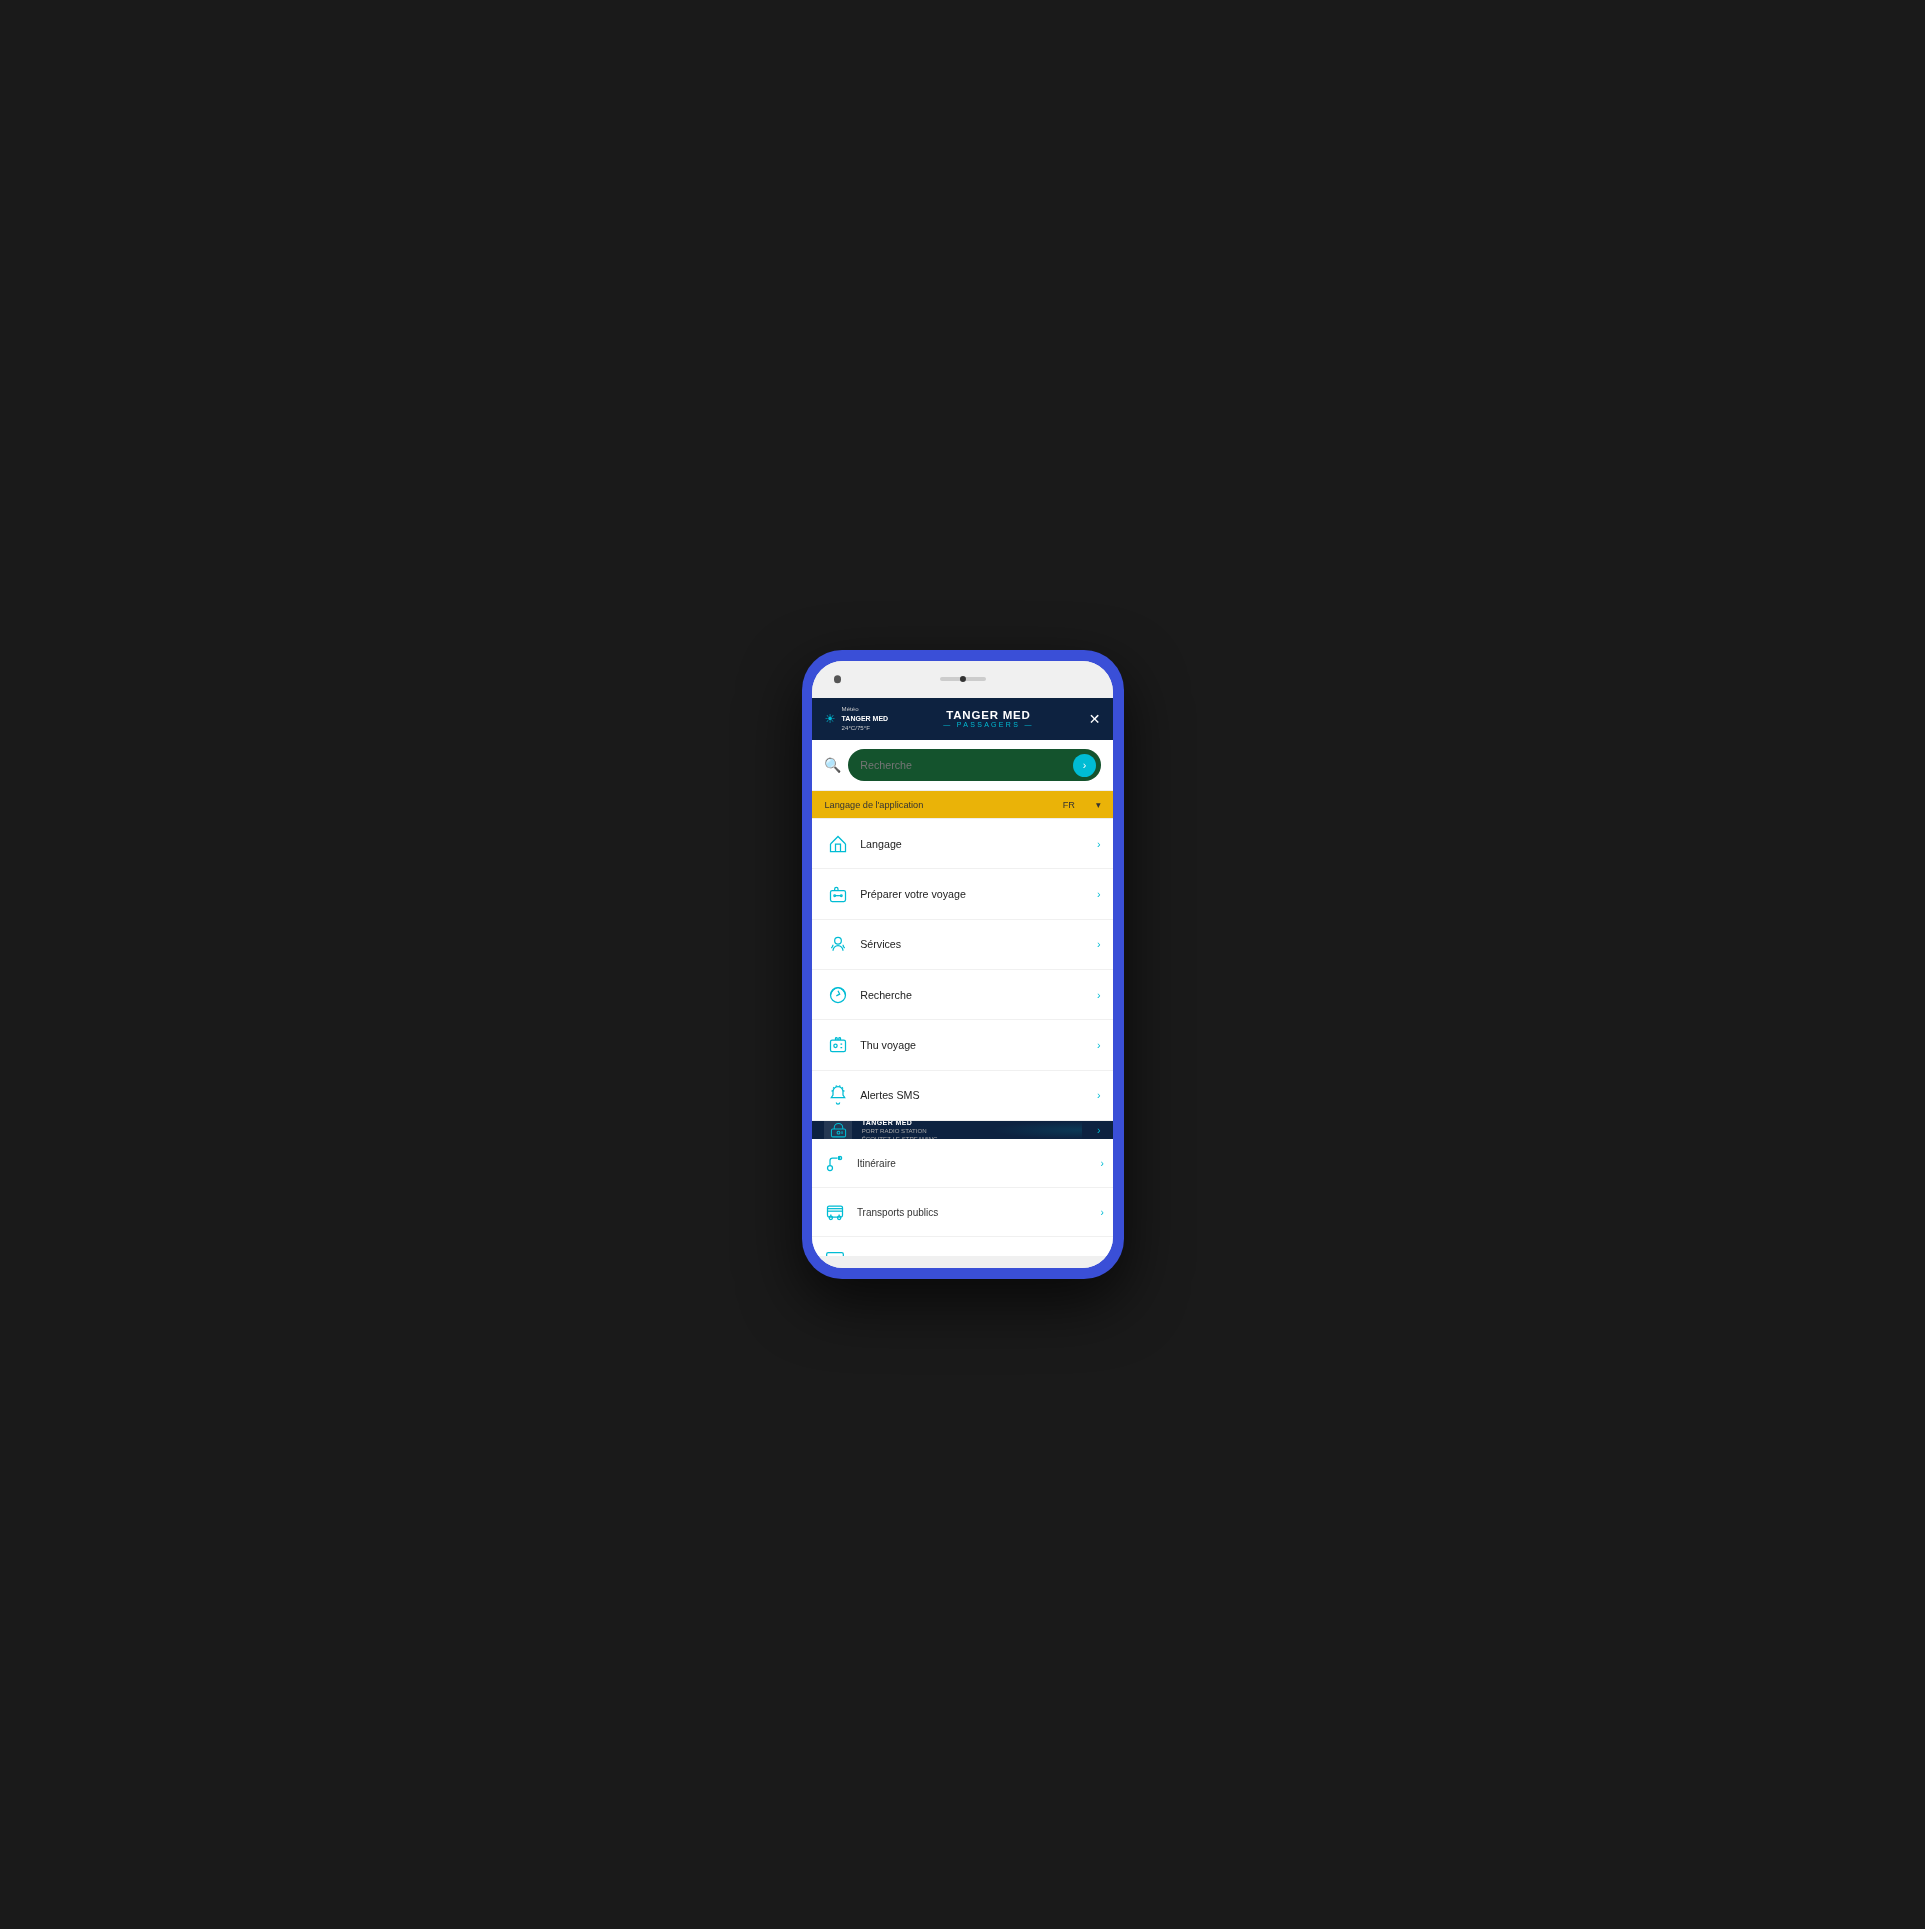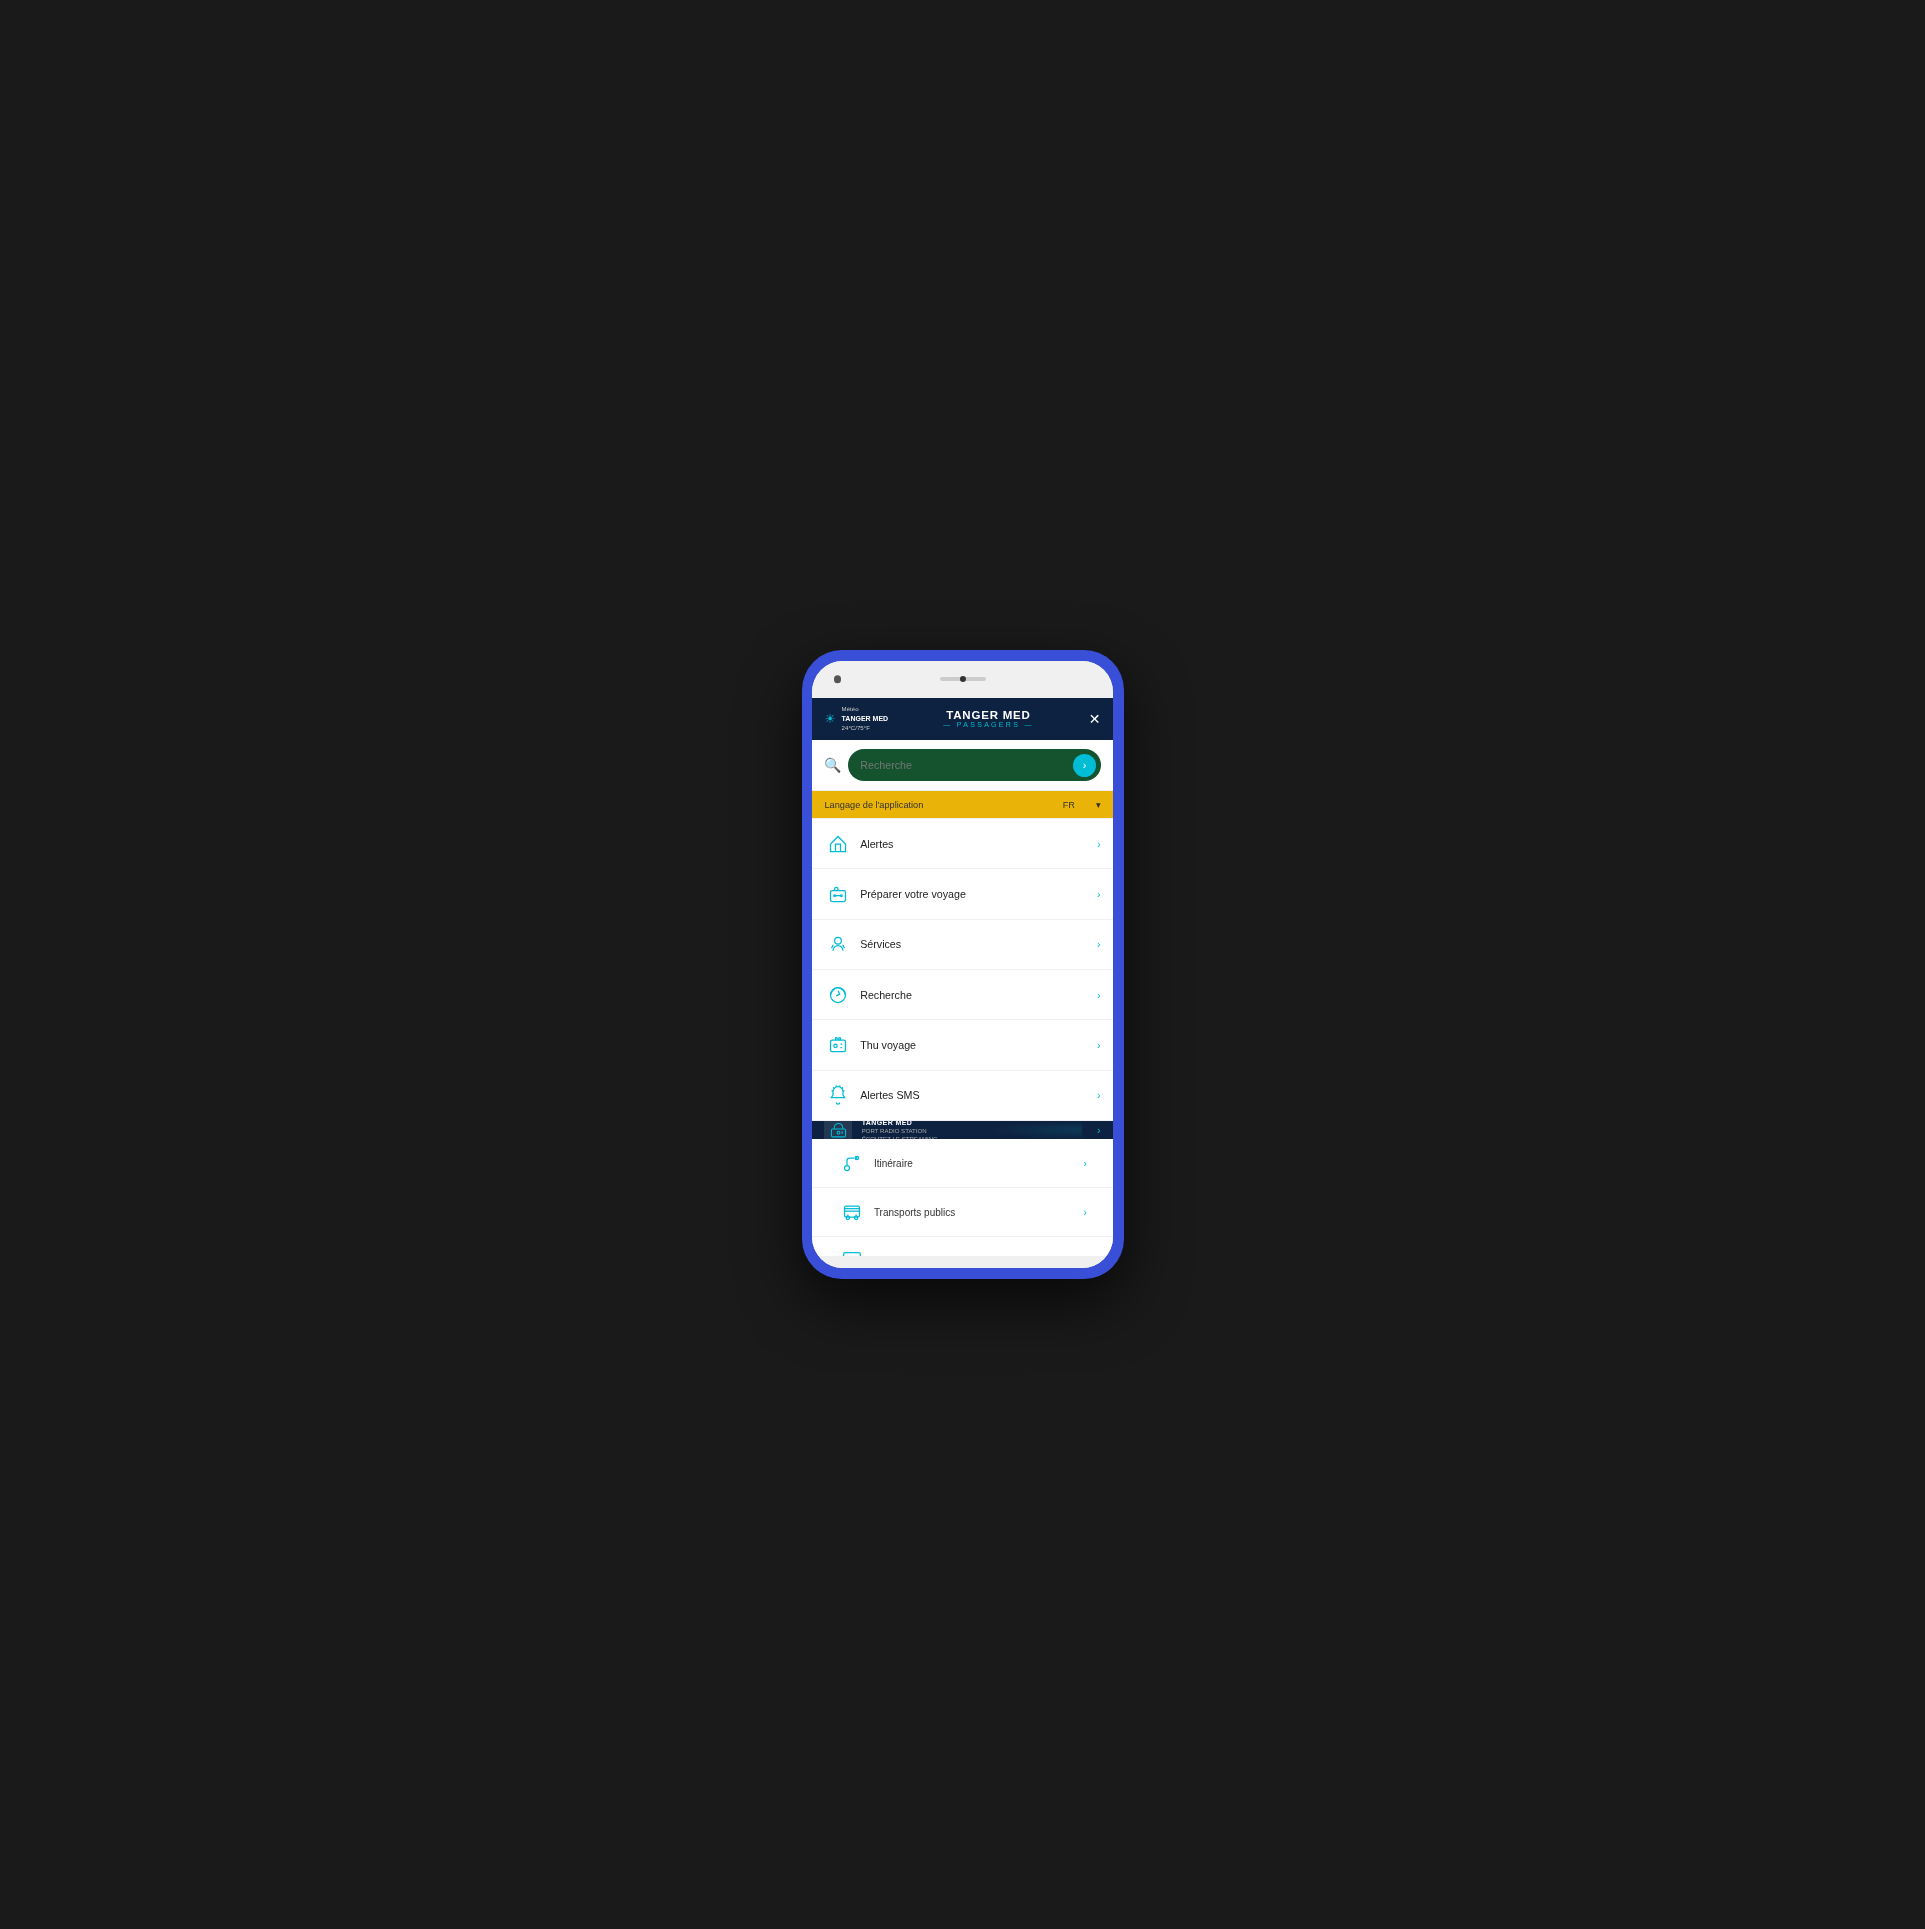--- a/index.html
+++ b/index.html
@@ -314,21 +314,21 @@
     .radio-arrow {
       color: #00bcd4;
       font-size: 10.7px;
       z-index: 1;
     }
 
     
     .sub-item {
       display: flex;
       align-items: center;
-      padding: 10px 26px;
+      padding: 10px 9px;
       border-bottom: 0.8px solid #f0f0f0;
       background: #fff;
       cursor: pointer;
     }
 
     .sub-icon {
       width: 28px;
       height: 28px;
       display: flex;
       align-items: center;
@@ -410,21 +410,21 @@
       </div>
 
       <div class="nav-item">
         <div class="nav-icon">
           <svg viewBox="0 0 24 24">
               <path d="M3 12L12 3l9 9"></path>
               <path d="M9 21V12h6v9"></path>
               <path d="M3 12v9h18V12"></path>
             </svg>
         </div>
-        <span class="nav-label">Alertes</span>
+        <span class="nav-label">Langage</span>
         <span class="nav-arrow">›</span>
       </div>
 
       <div class="nav-item">
         <div class="nav-icon">
           <svg viewBox="0 0 24 24">
             <rect x="3" y="8" width="18" height="13" rx="2"></rect>
             <path d="M8 8V6a2 2 0 014 0v2"></path>
             <circle cx="8" cy="14" r="1"></circle>
             <circle cx="16" cy="14" r="1"></circle>

